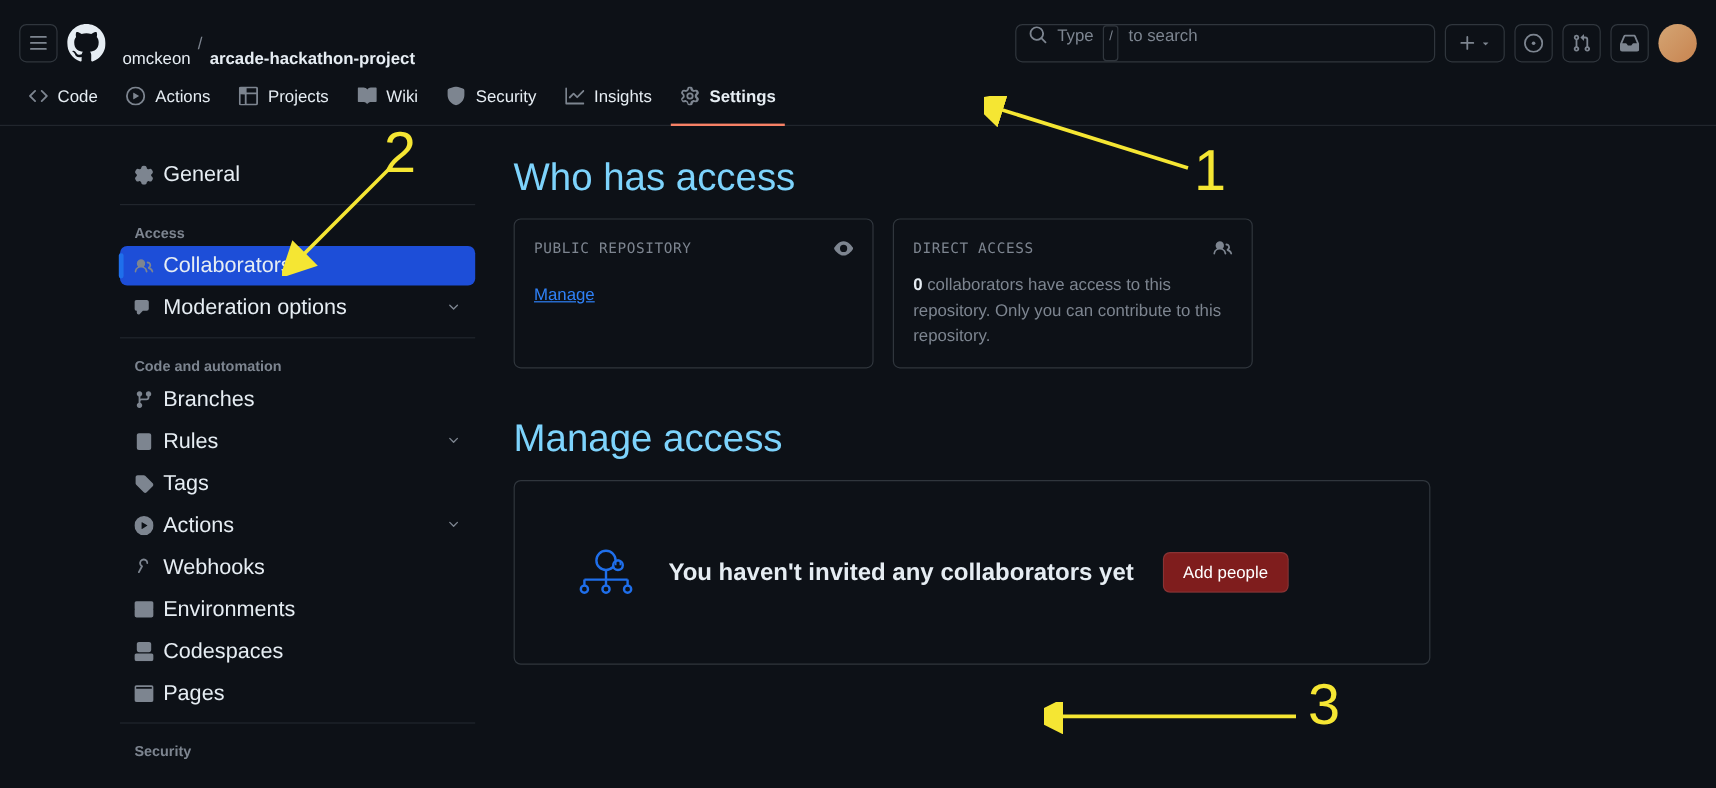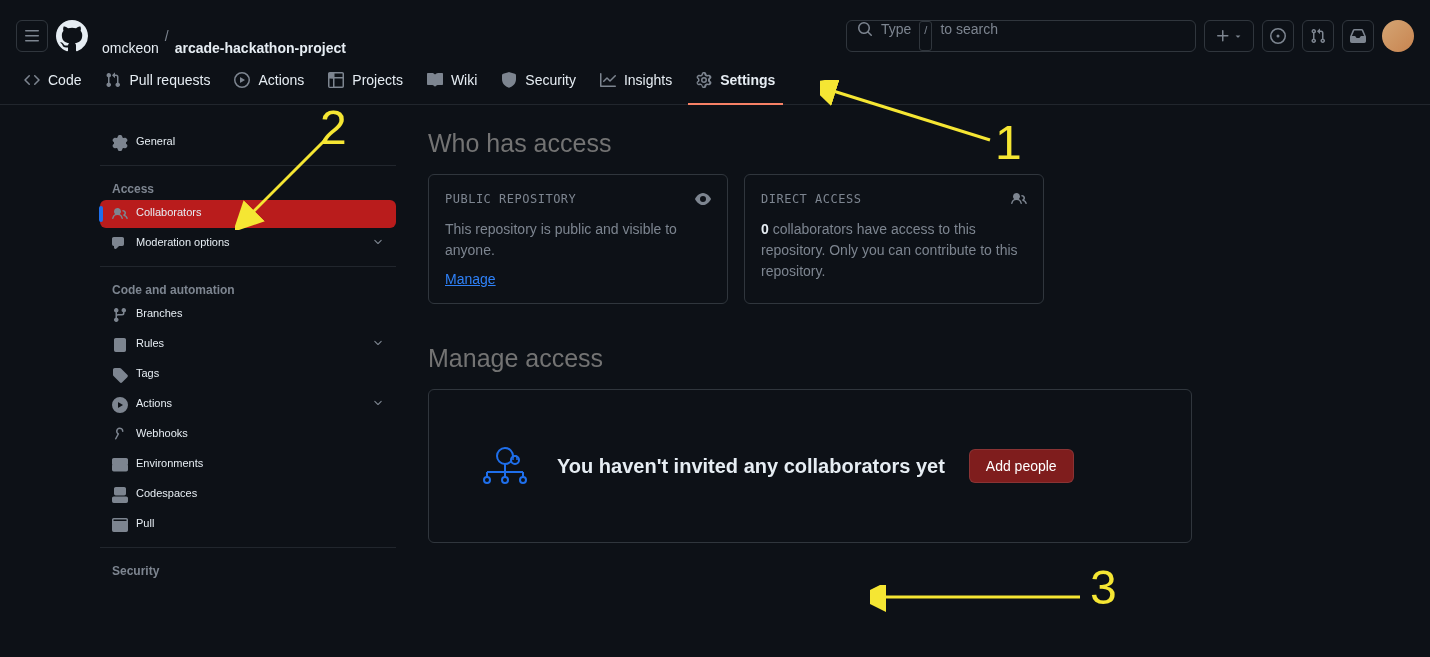--- a/index.html
+++ b/index.html
@@ -109,30 +109,30 @@
     .nav-tab .icon { color: #7d8590; }
     .main {
       display: flex;
       padding: 24px 0 0 100px;
     }
     .sidebar {
       width: 312px;
       padding-right: 16px;
     }
     .side-item {
-      display: flex; gap: 8px;
+      display: flex; align-items: center; gap: 8px;
       padding: 6px 12px;
       border-radius: 6px;
       color: #e6edf3;
-      font-size: 11px;
+      font-size: 18px;
       margin-bottom: 2px;
       position: relative;
     }
     .side-item.active {
-      background: #b91c1c;
+      background: #1d4ed8;
     }
     .side-item.active::before {
       content: '';
       position: absolute;
       left: -1px; top: 6px; bottom: 6px;
       width: 4px;
       background: #1f6feb;
       border-radius: 2px;
     }
     .side-item .icon { color: #7d8590; width: 16px; }
@@ -143,24 +143,24 @@
       font-weight: 600;
       color: #7d8590;
       padding: 8px 12px 4px 12px;
     }
     .content {
       flex: 1;
       padding-left: 16px;
       max-width: 780px;
     }
     h2 {
-      font-size: 25px;
+      font-size: 32px;
       font-weight: 400;
       margin-bottom: 16px;
-      color: #737373;
+      color: #7dd3fc;
     }
     .cards {
       display: flex;
       gap: 16px;
       margin-bottom: 40px;
     }
     .card {
       width: 300px;
       border: 1px solid #30363d;
       border-radius: 6px;
@@ -278,28 +278,20 @@
       <span class="ico icon">
         <svg viewBox="0 0 16 16">
           <path d="m11.28 3.22 4.25 4.25a.75.75 0 0 1 0 1.06l-4.25 4.25a.749.749 0 0 1-1.275-.326.749.749 0 0 1 .215-.734L13.94 8l-3.72-3.72a.749.749 0 0 1 .326-1.275.749.749 0 0 1 .734.215Zm-6.56 0a.751.751 0 0 1 1.042.018.751.751 0 0 1 .018 1.042L2.06 8l3.72 3.72a.749.749 0 0 1-.326 1.275.749.749 0 0 1-.734-.215L.47 8.53a.75.75 0 0 1 0-1.06Z"></path>
         </svg>
       </span>
       <span>Code</span>
     </div>
   <div class="nav-tab">
       <span class="ico icon">
         <svg viewBox="0 0 16 16">
-          <path d="M1.5 3.25a2.25 2.25 0 1 1 3 2.122v5.256a2.251 2.251 0 1 1-1.5 0V5.372A2.25 2.25 0 0 1 1.5 3.25Zm5.677-.177L9.573.677A.25.25 0 0 1 10 .854V2.5h1A2.5 2.5 0 0 1 13.5 5v5.628a2.251 2.251 0 1 1-1.5 0V5a1 1 0 0 0-1-1h-1v1.646a.25.25 0 0 1-.427.177L7.177 3.427a.25.25 0 0 1 0-.354Z"></path>
-        </svg>
-      </span>
-      <span>Pull requests</span>
-    </div>
-  <div class="nav-tab">
-      <span class="ico icon">
-        <svg viewBox="0 0 16 16">
           <path d="M8 0a8 8 0 1 1 0 16A8 8 0 0 1 8 0ZM1.5 8a6.5 6.5 0 1 0 13 0 6.5 6.5 0 0 0-13 0Zm4.879-2.773 4.264 2.559a.25.25 0 0 1 0 .428l-4.264 2.559A.25.25 0 0 1 6 10.559V5.442a.25.25 0 0 1 .379-.215Z"></path>
         </svg>
       </span>
       <span>Actions</span>
     </div>
   <div class="nav-tab">
       <span class="ico icon">
         <svg viewBox="0 0 16 16">
           <path d="M0 1.75C0 .784.784 0 1.75 0h12.5C15.216 0 16 .784 16 1.75v12.5A1.75 1.75 0 0 1 14.25 16H1.75A1.75 1.75 0 0 1 0 14.25ZM6.5 6.5v8h7.75a.25.25 0 0 0 .25-.25V6.5Zm8-1.5V1.75a.25.25 0 0 0-.25-.25H6.5V5Zm-13 1.5v8c0 .138.112.25.25.25H5v-8Zm5-6v3.5H1.75a.25.25 0 0 0 0 0H5v0Z"></path>
         </svg>
@@ -434,39 +426,38 @@
           </svg>
         </span>
         <span>Codespaces</span>
       </div>
     <div class="side-item">
         <span class="ico icon">
           <svg viewBox="0 0 16 16">
             <path d="M0 2.75C0 1.784.784 1 1.75 1h12.5c.966 0 1.75.784 1.75 1.75v10.5A1.75 1.75 0 0 1 14.25 15H1.75A1.75 1.75 0 0 1 0 13.25Zm1.75-.25a.25.25 0 0 0-.25.25V4h13V2.75a.25.25 0 0 0-.25-.25Z"></path>
           </svg>
         </span>
-        <span>Pull</span>
+        <span>Pages</span>
       </div>
     <div class="side-divider"></div>
     <div class="side-heading">Security</div>
   </div>
 
   <div class="content">
     <h2>Who has access</h2>
     <div class="cards">
       <div class="card">
         <div class="card-head">
           <span class="label">PUBLIC REPOSITORY</span>
           <span class="ico" style="color:#7d8590">
               <svg viewBox="0 0 16 16">
                 <path d="M8 2c1.981 0 3.671.992 4.933 2.078 1.27 1.091 2.187 2.345 2.637 3.023a1.62 1.62 0 0 1 0 1.798c-.45.678-1.367 1.932-2.637 3.023C11.67 13.008 9.981 14 8 14c-1.981 0-3.671-.992-4.933-2.078C1.797 10.83.88 9.576.43 8.898a1.62 1.62 0 0 1 0-1.798c.45-.677 1.367-1.931 2.637-3.022C4.33 2.992 6.019 2 8 2ZM8 11a3 3 0 1 0 0-6 3 3 0 0 0 0 6Z"></path>
               </svg>
             </span>
         </div>
-        <div class="card-body">This repository is public and visible to anyone.</div>
         <a class="manage-link">Manage</a>
       </div>
       <div class="card">
         <div class="card-head">
           <span class="label">DIRECT ACCESS</span>
           <span class="ico" style="color:#7d8590">
               <svg viewBox="0 0 16 16">
                 <path d="M2 5.5a3.5 3.5 0 1 1 5.898 2.549 5.508 5.508 0 0 1 3.034 4.084.75.75 0 1 1-1.482.235 4 4 0 0 0-7.9 0 .75.75 0 0 1-1.482-.236A5.507 5.507 0 0 1 3.102 8.05 3.493 3.493 0 0 1 2 5.5ZM11 4a3.001 3.001 0 0 1 2.22 5.018 5.01 5.01 0 0 1 2.56 3.012.749.749 0 0 1-.885.954.752.752 0 0 1-.549-.514 3.507 3.507 0 0 0-2.522-2.372.75.75 0 0 1-.574-.73v-.352a.75.75 0 0 1 .416-.672A1.5 1.5 0 0 0 11 5.5.75.75 0 0 1 11 4Z"></path>
               </svg>
             </span>

